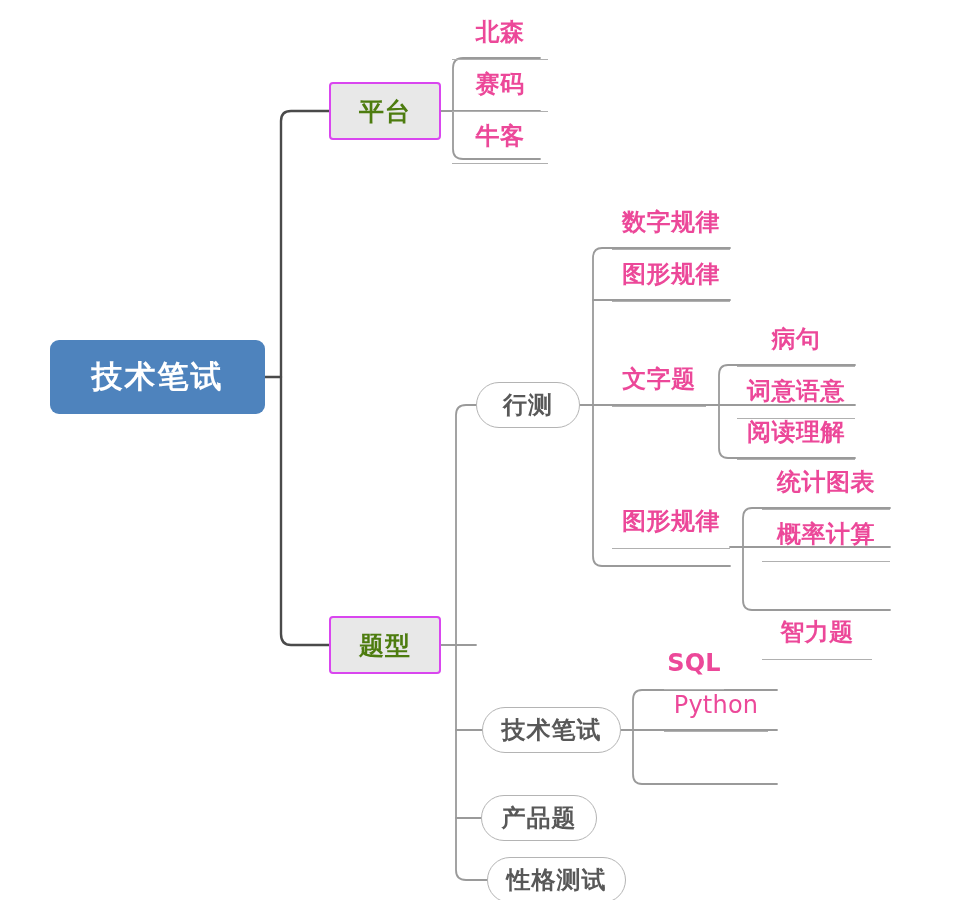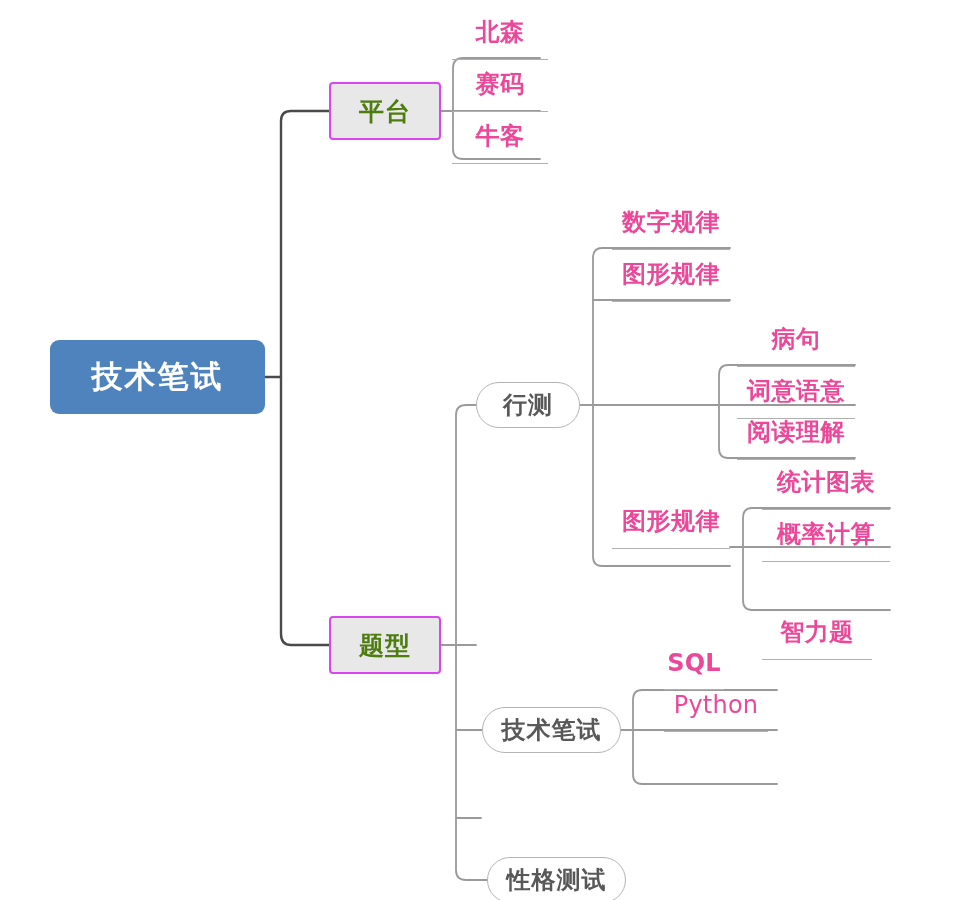--- a/index.html
+++ b/index.html
@@ -132,31 +132,33 @@
   <div class="node leaf" style="left:452px; top:16px; width:96px; height:44px;">北森</div>
   <div class="node leaf" style="left:452px; top:68px; width:96px; height:44px;">赛码</div>
   <div class="node leaf" style="left:452px; top:120px; width:96px; height:44px;">牛客</div>
 
   <div class="node l1" style="left:329px; top:616px; width:112px; height:58px;">题型</div>
 
   <div class="node leaf" style="left:612px; top:206px; width:118px; height:44px;">数字规律</div>
 
   <div class="node l2" style="left:476px; top:382px; width:104px; height:46px;">行测</div>
   <div class="node leaf" style="left:612px; top:258px; width:118px; height:44px;">图形规律</div>
+  <div class="node leaf" style="left:612px; top:363px; width:94px; height:44px;">文字题</div>
   <div class="node leaf" style="left:612px; top:505px; width:118px; height:44px;">图形规律</div>
 
   <div class="node leaf" style="left:737px; top:323px; width:118px; height:44px;">病句</div>
   <div class="node leaf" style="left:737px; top:375px; width:118px; height:44px;">词意语意</div>
   <div class="node leaf" style="left:737px; top:416px; width:118px; height:44px;">阅读理解</div>
 
   <div class="node leaf" style="left:762px; top:466px; width:128px; height:44px;">统计图表</div>
   <div class="node leaf" style="left:762px; top:518px; width:128px; height:44px;">概率计算</div>
   <div class="node leaf" style="left:762px; top:568px; width:110px; height:44px;margin-top:48px;">智力题</div>
 
   <div class="node l2" style="left:482px; top:707px; width:139px; height:46px;">技术笔试</div>
 
   <div class="node leaf latin" style="left:664px; top:648px; width:60px; height:42px;font-weight:bold;">SQL</div>
   <div class="node leaf latin" style="left:664px; top:690px; width:104px; height:42px;">Python</div>
 
+  <div class="node l2" style="left:481px; top:795px; width:116px; height:46px;">产品题</div>
 
   <div class="node l2" style="left:487px; top:857px; width:139px; height:46px;">性格测试</div>
 
 </div>
 
 </body></html>

